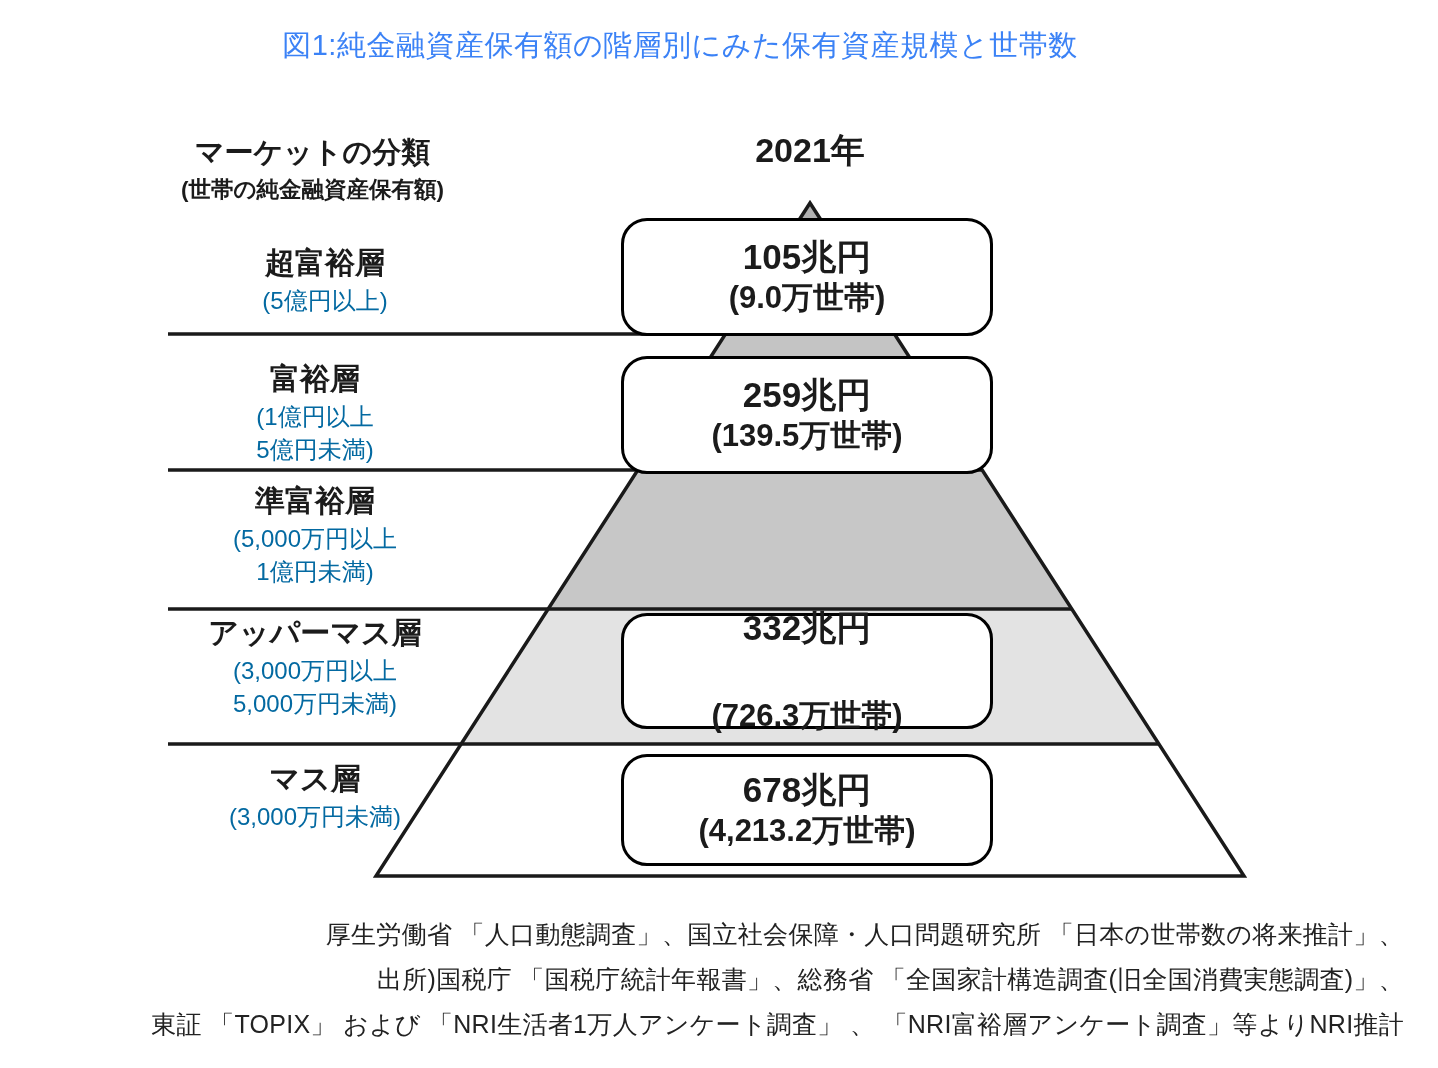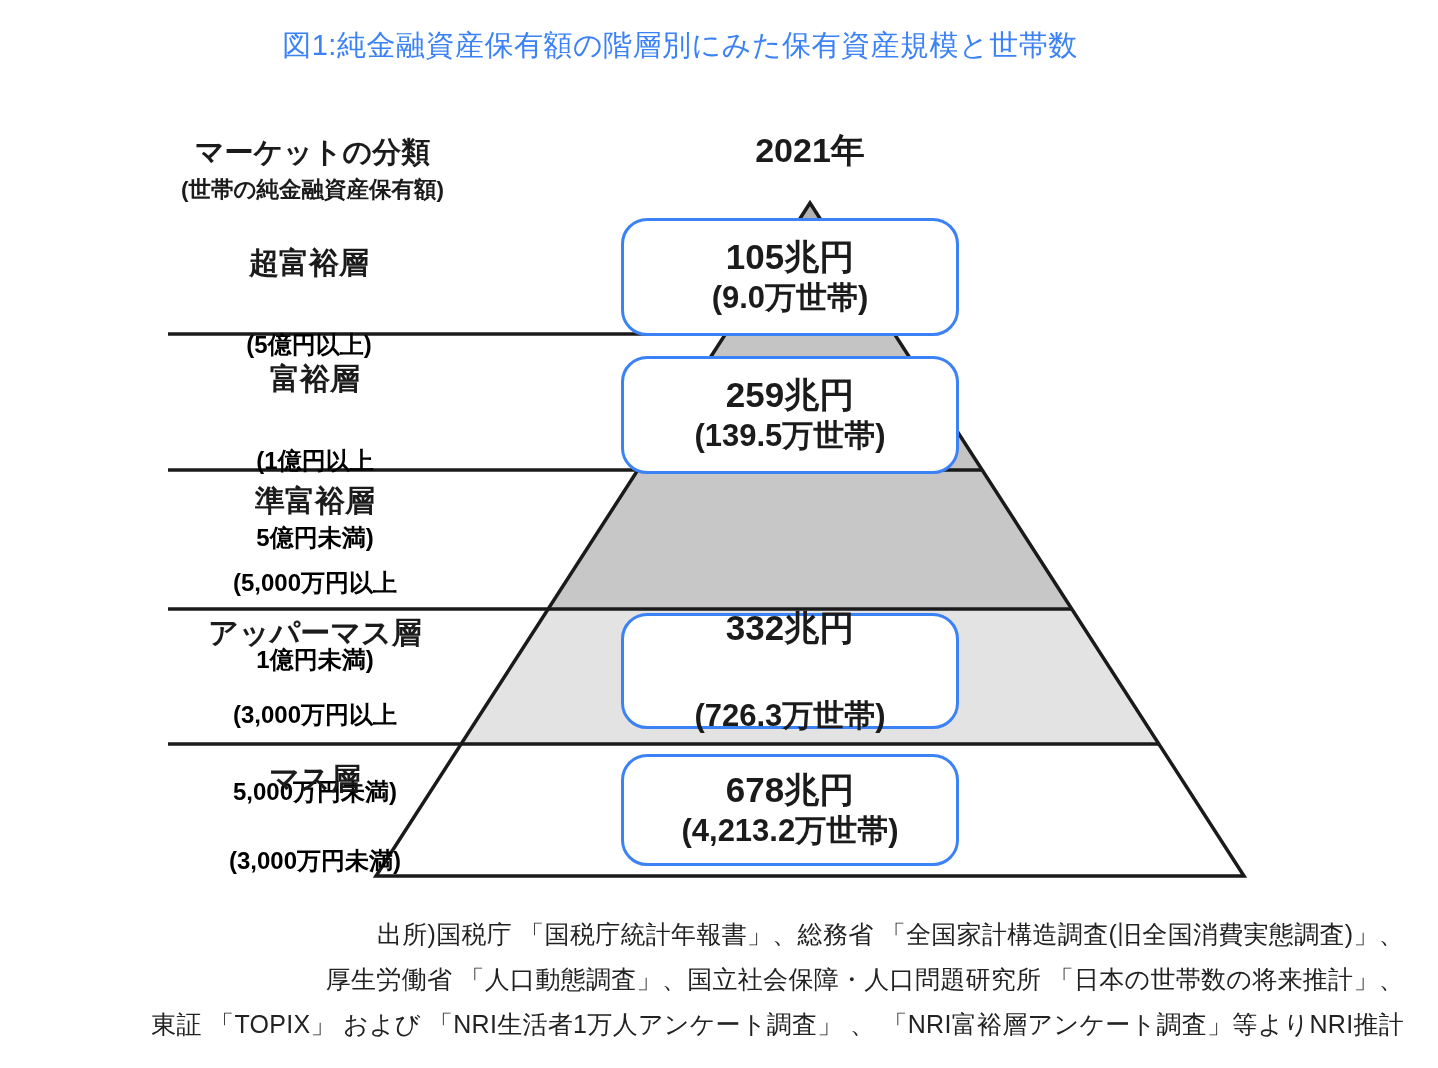--- a/index.html
+++ b/index.html
@@ -14,29 +14,29 @@
   .market-head{position:absolute;left:110px;top:130px;width:405px;text-align:center;}
   .market-head .main{font-size:29px;font-weight:700;line-height:44px;}
   .market-head .sub{font-size:22.5px;font-weight:700;line-height:32px;}
   .year-label{
     position:absolute;left:660px;top:128px;width:300px;text-align:center;
     font-size:34px;font-weight:700;
   }
   .pyramid-svg{position:absolute;left:0;top:0;}
   .tier-label{position:absolute;width:340px;text-align:center;}
   .tier-label .tier-name{font-size:30px;font-weight:700;line-height:42px;}
-  .tier-label .tier-range{font-size:24px;font-weight:700;line-height:33px;color:#000000;margin-top:44px;}
-  .tl1{left:139px;top:242px;}
+  .tier-label .tier-range{font-size:24px;font-weight:400;line-height:33px;color:#0369a1;}
+  .tl1{left:155px;top:242px;}
   .tl2{left:145px;top:358px;}
   .tl3{left:145px;top:480px;}
   .tl4{left:145px;top:612px;}
   .tl5{left:145px;top:758px;}
   .tier-box{
-    position:absolute;left:621px;width:338px;background:#ffffff;
-    border:3px solid #3b82f6;border-radius:26px;
+    position:absolute;left:621px;width:372px;background:#ffffff;
+    border:3px solid #000000;border-radius:26px;
     display:flex;flex-direction:column;align-items:center;justify-content:center;
     box-sizing:border-box;
   }
   .tb1{top:218px;height:118px;}
   .tb2{top:356px;height:118px;}
   .tb3{top:482px;height:116px;}
   .tb4{top:613px;height:116px;gap:47px;}
   .tb5{top:754px;height:112px;}
   .tier-box .box-value{font-size:35px;font-weight:700;line-height:42px;}
   .tier-box .box-households{font-size:31px;font-weight:700;line-height:40px;text-align:right;}
@@ -110,18 +110,18 @@
   <div class="tier-box tb4">
     <div class="box-value">332兆円</div>
     <div class="box-households">(726.3万世帯)</div>
   </div>
   <div class="tier-box tb5">
     <div class="box-value">678兆円</div>
     <div class="box-households">(4,213.2万世帯)</div>
   </div>
 
   <div class="source-note">
+    <div>厚生労働省 「人口動態調査」、国立社会保障・人口問題研究所 「日本の世帯数の将来推計」、</div>
     <div>出所)国税庁 「国税庁統計年報書」、総務省 「全国家計構造調査(旧全国消費実態調査)」、</div>
-    <div>厚生労働省 「人口動態調査」、国立社会保障・人口問題研究所 「日本の世帯数の将来推計」、</div>
     <div>東証 「TOPIX」 および 「NRI生活者1万人アンケート調査」 、 「NRI富裕層アンケート調査」等よりNRI推計</div>
   </div>
 
 </div>
 
 </body></html>

